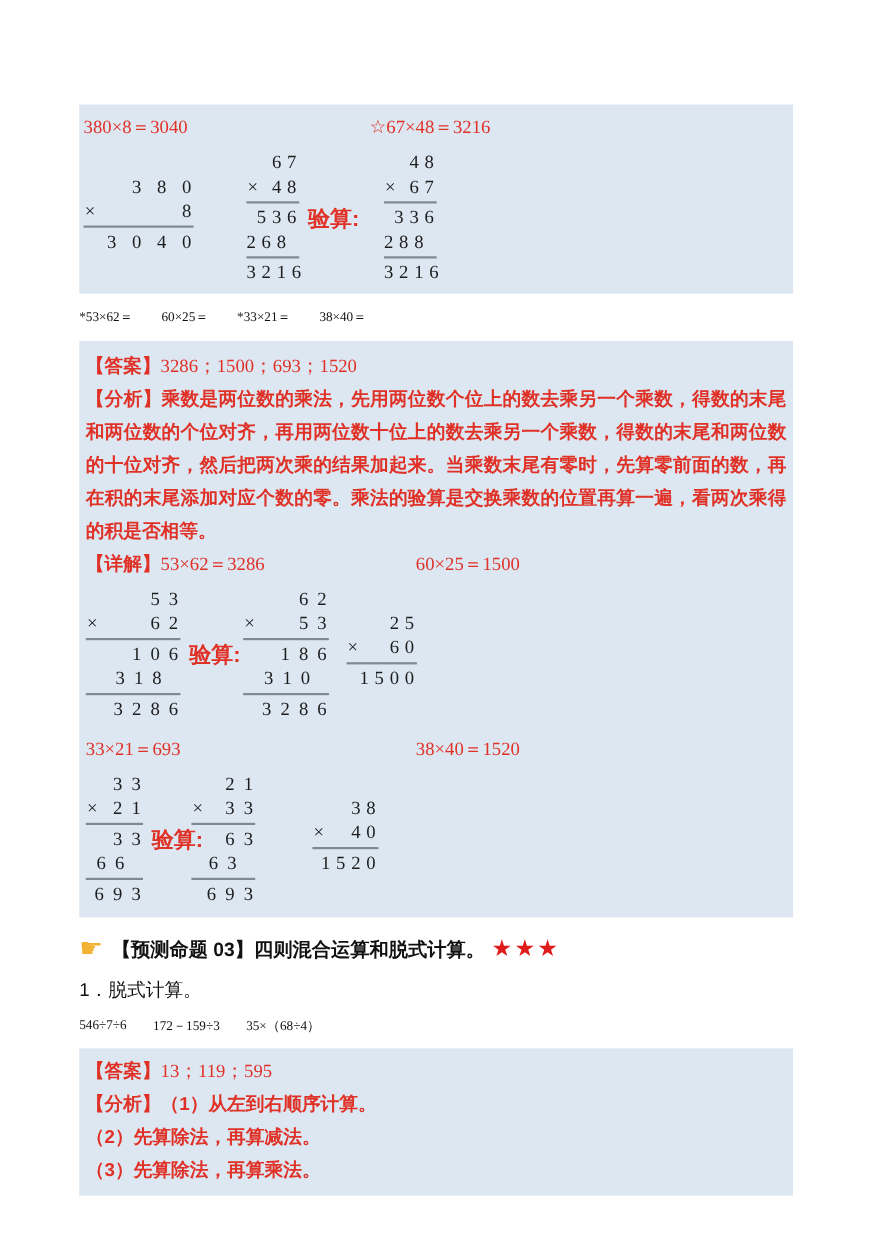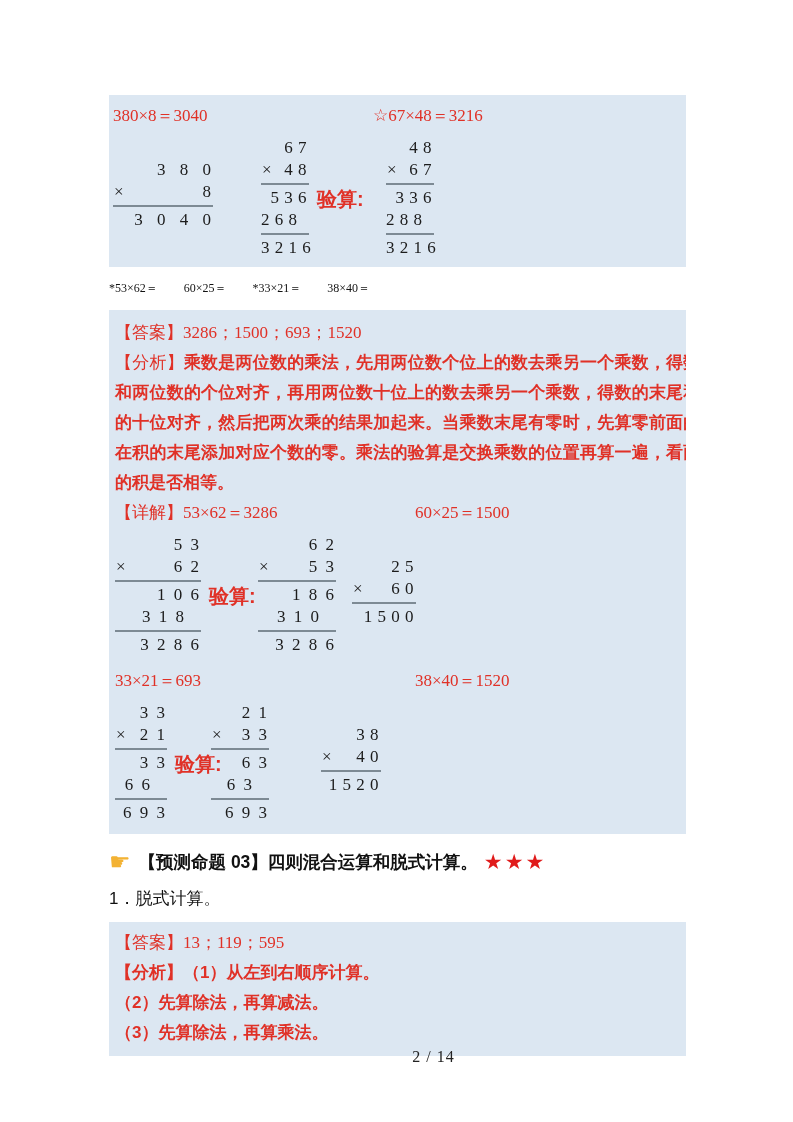--- a/index.html
+++ b/index.html
@@ -3,22 +3,22 @@
 <meta charset="utf-8">
 <style>
   :root{
     --red:#e03127;
     --boxbg:#dce7f2;
     --ink:#1c1c1c;
     --rule:#7d8a94;
   }
   html,body{margin:0;padding:0;background:#ffffff;}
   .page{
-    position:relative;width:649px;height:1122px;background:#fff;overflow:hidden;
-    font-family:"Liberation Sans",sans-serif;color:var(--ink);margin-left:37px;
+    position:relative;width:793px;height:1122px;background:#fff;overflow:hidden;
+    font-family:"Liberation Sans",sans-serif;color:var(--ink);
   }
   .content{position:absolute;left:72px;top:95px;width:649px;}
   .box{background:var(--boxbg);}
   
   .box1{padding:10px 0 8px 4px;}
   .eqrow{position:relative;height:22px;line-height:22px;
     font-family:"Liberation Serif",serif;font-size:17px;color:var(--red);}
   .eq-right{position:absolute;left:260px;top:0;}
   .calcrow{display:flex;align-items:flex-start;margin-top:10px;}
   
@@ -40,21 +40,21 @@
   .qtitle{margin:13px 0 0;font-size:17px;color:#111;}
   .probrow{display:flex;margin-top:13px;font-family:"Liberation Serif",serif;
     font-size:12px;color:#111;}
   .probrow span{display:inline-block;}
   .gap26 span{margin-right:26px;}
   .gap24 span{margin-right:24px;}
   
   .box2{margin-top:13px;padding:8px 6px 10px 6px;}
   .box3{margin-top:12px;padding:6px 6px 8px 6px;}
   .rline{position:relative;margin:0;line-height:30px;font-size:17px;color:var(--red);}
-  .rline .lbl{font-weight:400;}
+  .rline .lbl{font-weight:700;}
   .rline .val{font-family:"Liberation Serif",serif;}
   .anal{text-align:justify;font-weight:700;}
   .abs300{position:absolute;left:300px;top:0;}
   .mt6{margin-top:6px;} .mt10{margin-top:10px;}
   
   .sechead{display:flex;align-items:center;margin-top:16px;}
   .hand{font-size:24px;color:#f3b233;margin-right:8px;line-height:24px;}
   .sechead .ttl{font-weight:700;font-size:17.5px;color:#111;}
   .stars{color:#e01b1b;font-size:21px;letter-spacing:2px;margin-left:6px;}
   
@@ -176,26 +176,30 @@
       </div>
     </section>
 
     <div class="sechead">
       <span class="hand">☛</span>
       <span class="ttl">【预测命题 03】四则混合运算和脱式计算。</span>
       <span class="stars">★★★</span>
     </div>
 
     <p class="qtitle">1．脱式计算。</p>
+    <div class="probrow gap24">
+      <span>546÷7÷6</span>
+      <span>172－159÷3</span>
+      <span>35×（68÷4）</span>
+    </div>
 
     <section class="box box3">
       <p class="rline">
         <span class="lbl">【答案】</span><span class="val">13；119；595</span>
       </p>
       <p class="rline anal">【分析】（1）从左到右顺序计算。</p>
       <p class="rline anal">（2）先算除法，再算减法。</p>
       <p class="rline anal">（3）先算除法，再算乘法。</p>
     </section>
 
   </div>
 
-  <div class="footer">2 / 14</div>
 </div>
 
 </body></html>

